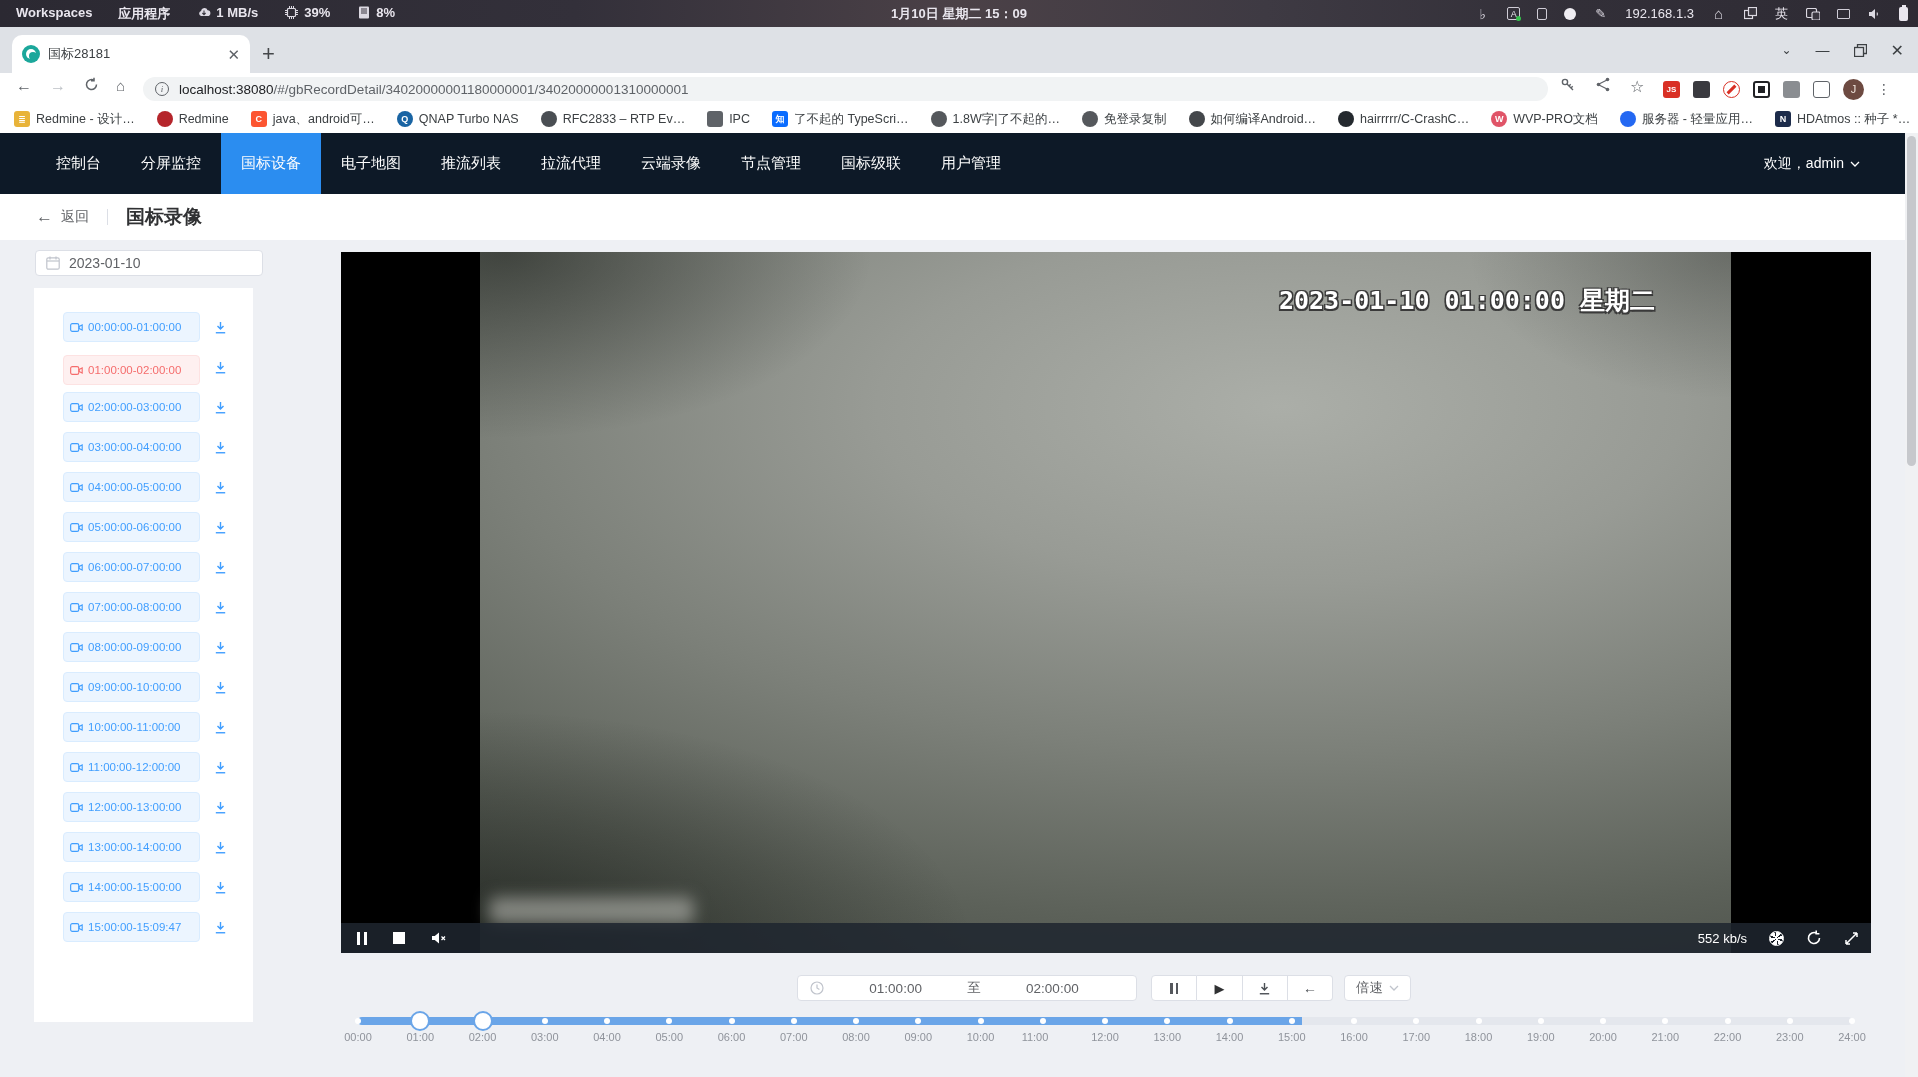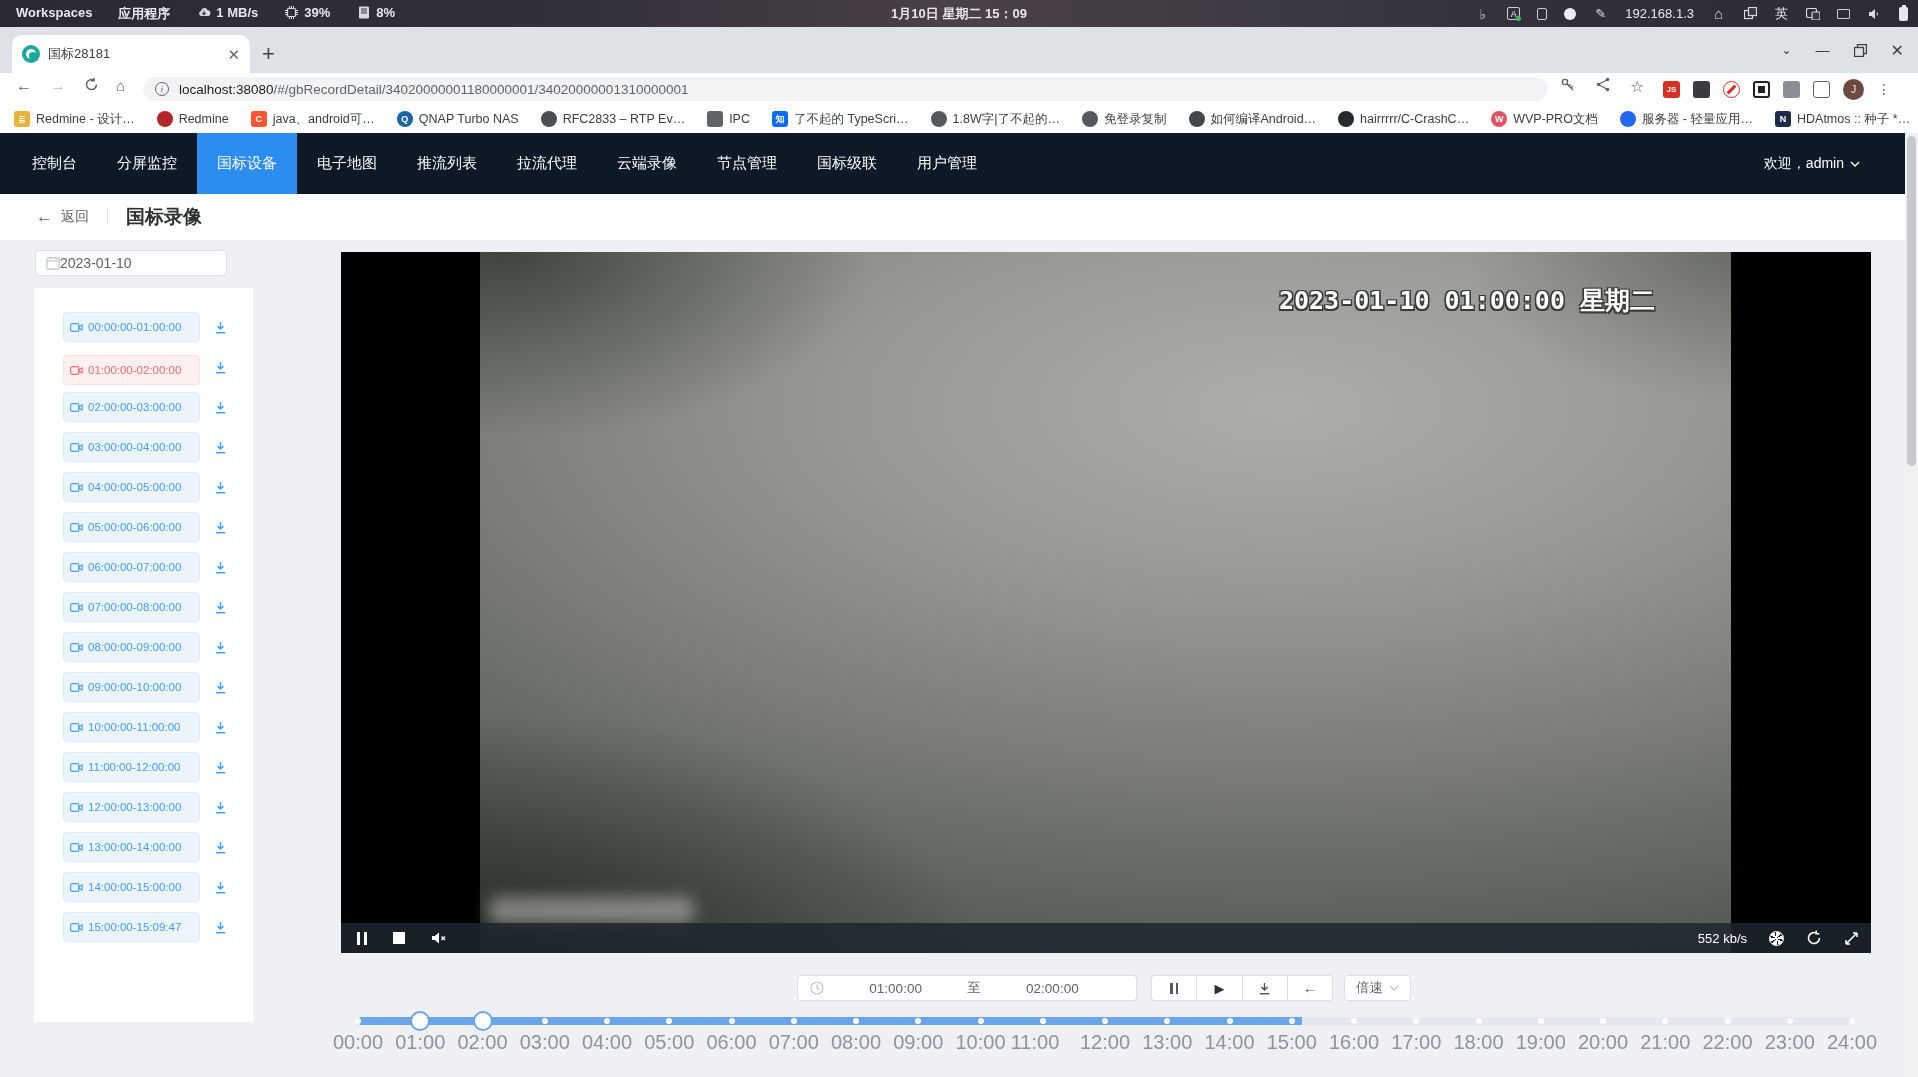--- a/index.html
+++ b/index.html
@@ -37,32 +37,32 @@
 .url-host{color:#202124;}
 .url-path{color:#5f6368;}
 .url-right{position:absolute;top:0;height:32px;display:flex;align-items:center;}
 .ext-sq{width:17px;height:17px;border-radius:3px;display:flex;align-items:center;justify-content:center;font-size:8px;font-weight:700;color:#fff;}
 .avatar{width:21px;height:21px;border-radius:50%;background:#6d4a41;color:#f0e5dd;font-size:11px;display:flex;align-items:center;justify-content:center;}
 
 .bookmarks{position:absolute;left:0;top:105px;width:100%;height:28px;background:#fff;display:flex;align-items:center;padding-left:14px;font-size:12.5px;color:#3c4043;}
 .bm{display:flex;align-items:center;gap:6px;margin-right:22px;white-space:nowrap;}
 .bm-ico{width:16px;height:16px;display:flex;align-items:center;justify-content:center;font-size:9px;font-weight:700;flex:none;}
 
-.navbar{position:absolute;left:0;top:133px;width:100%;height:61px;background:#0d1927;display:flex;align-items:stretch;padding-left:12px;}
+.navbar{position:absolute;left:0;top:133px;width:100%;height:61px;background:#0d1927;display:flex;align-items:stretch;padding-left:36px;}
 .nav-item{display:flex;align-items:center;padding:0 20px;color:#fdfdfd;font-size:15px;cursor:pointer;}
 .nav-item.active{background:#2b8df0;}
 .nav-welcome{margin-left:auto;margin-right:58px;display:flex;align-items:center;gap:6px;color:#fff;font-size:14px;}
 
 .backrow{position:absolute;left:0;top:194px;width:100%;height:46px;background:#fff;display:flex;align-items:center;}
 .back-arrow{margin-left:36px;font-size:17px;color:#606266;}
 .back-label{margin-left:8px;font-size:14px;color:#606266;}
 .back-div{width:1px;height:16px;background:#dcdfe6;margin:0 18px;}
 .page-title{font-size:19px;font-weight:700;color:#303133;}
 
-.date-input{position:absolute;left:35px;top:250px;width:192px;height:26px;background:#fff;border:1px solid #dcdfe6;border-radius:4px;display:flex;align-items:center;padding:0 10px;font-size:14px;color:#606266;}
+.date-input{position:absolute;left:35px;top:250px;width:228px;height:26px;background:#fff;border:1px solid #dcdfe6;border-radius:4px;display:flex;align-items:center;padding:0 10px;gap:9px;font-size:14px;color:#606266;}
 .side-panel{position:absolute;left:34px;top:288px;width:219px;height:734px;background:#fff;padding-top:24px;}
 .seg-row{height:30px;margin:0 0 10px 29px;display:flex;align-items:center;}
 .seg-pill{width:137px;height:30px;border-radius:4px;display:flex;align-items:center;padding:0 6px;gap:5px;background:#ecf5ff;border:1px solid #d9ecff;color:#409eff;font-size:11.5px;white-space:nowrap;}
 .seg-pill.selected{background:#fef0f0;border-color:#fde2e2;color:#f56c6c;margin-top:6px;}
 .seg-dl{margin-left:13px;display:flex;align-items:center;}
 
 .player{position:absolute;left:341px;top:252px;width:1530px;height:701px;background:#000;overflow:hidden;}
 .vid{position:absolute;left:139px;top:0;width:1251px;height:701px;background:radial-gradient(115% 90% at 64% 22%,#abaea8 0%,#989b95 28%,#7c807а 55%,#5c6159 82%,#4a4f48 100%);background:radial-gradient(115% 90% at 64% 22%,#abaea8 0%,#989b95 28%,#7c8079 55%,#5c6159 82%,#4a4f48 100%);}
 .vid:before{content:"";position:absolute;inset:0;background:radial-gradient(55% 48% at 0% 100%,rgba(12,16,12,.6),transparent 72%),radial-gradient(42% 38% at 2% 0%,rgba(10,14,10,.5),transparent 70%),radial-gradient(30% 30% at 100% 0%,rgba(15,18,15,.28),transparent 70%);}
 .osd{position:absolute;right:216px;top:32px;font-family:"DejaVu Sans Mono",monospace;font-weight:700;font-size:25px;color:#fff;text-shadow:1.5px 1.5px 0 #3a3a3a,-1.5px -1.5px 0 #3a3a3a,1.5px -1.5px 0 #3a3a3a,-1.5px 1.5px 0 #3a3a3a;white-space:nowrap;}
@@ -84,21 +84,21 @@
 .btn:last-child{border-radius:0 4px 4px 0;}
 .pause-sm{display:flex;gap:3px;}
 .pause-sm i{display:block;width:2.5px;height:11px;background:#55585d;}
 .play-ico{font-size:13px;color:#303133;}
 .speedbtn{position:absolute;left:1344px;top:975px;width:67px;height:26px;background:#fff;border:1px solid #dcdfe6;border-radius:4px;display:flex;align-items:center;justify-content:center;gap:6px;font-size:13.5px;color:#606266;}
 
 .tl-track{position:absolute;left:358px;top:1017px;width:1494px;height:8px;background:#e4e7ed;border-radius:4px;}
 .tl-active{position:absolute;left:0;top:0;height:8px;background:#6aa5e8;border-radius:4px 0 0 4px;}
 .tl-dot{position:absolute;top:1018px;width:6px;height:6px;border-radius:50%;background:#fff;}
 .tl-handle{position:absolute;top:1011px;width:20px;height:20px;border-radius:50%;background:#fff;border:2.5px solid #6aa5e8;}
-.tl-label{position:absolute;top:1031px;transform:translateX(-50%);font-size:20px;color:#8f939b;}
+.tl-label{position:absolute;top:1031px;transform:translateX(-50%);font-size:11px;color:#8f939b;}
 
 .scrollbar{position:absolute;right:0;top:133px;width:13px;height:944px;background:#f0f1f3;}
 .scroll-thumb{position:absolute;left:2px;top:3px;width:9px;height:330px;background:#c6c8cc;border-radius:5px;}
 svg{display:block;}
 </style>
 </head>
 <body>
 
 <div class="topbar">
   <div class="tb-left">

